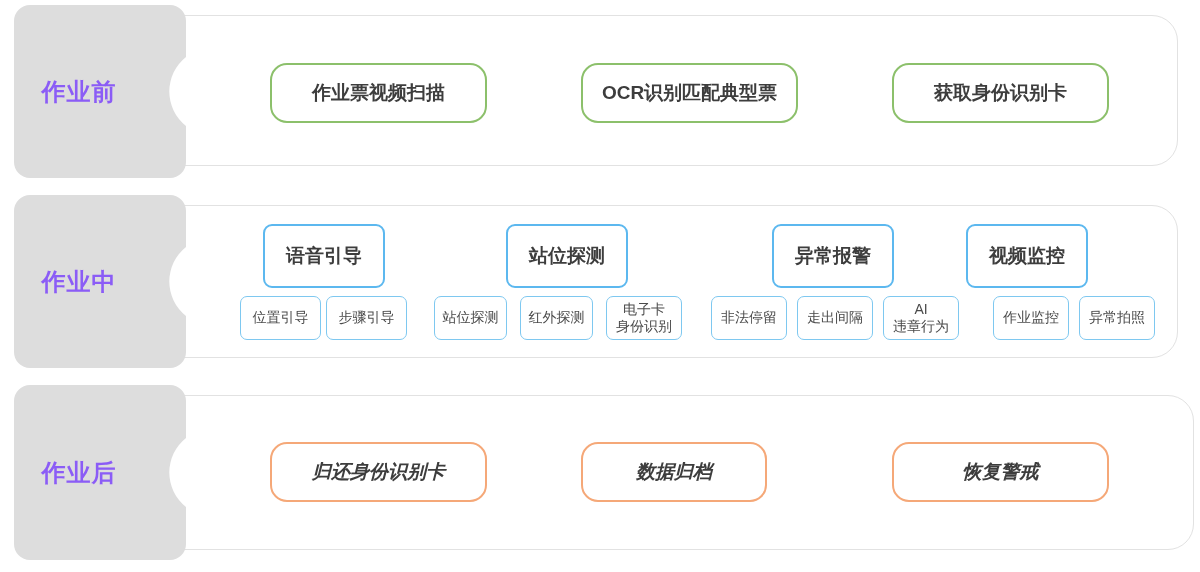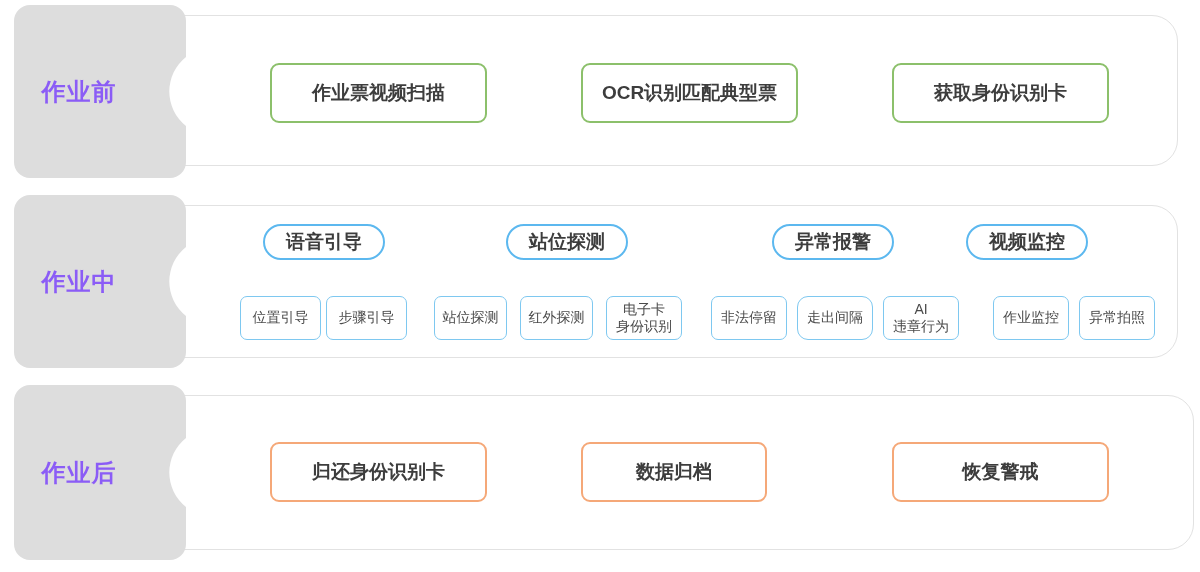--- a/index.html
+++ b/index.html
@@ -77,43 +77,43 @@
     position: relative;
     z-index: 1;
     white-space: nowrap;
   }
 
   
   .box {
     position: absolute;
     box-sizing: border-box;
     background: #ffffff;
-    border-radius: 9px;
+    border-radius: 17px;
     display: flex;
     align-items: center;
     justify-content: center;
     text-align: center;
     line-height: 1.18;
     color: #3d3d3d;
   }
   .box.primary {
     border: 2px solid #cccccc;
     font-size: 19px;
     font-weight: bold;
   }
   .box.primary.green  { border-color: #8cc06b; }
-  .box.primary.orange { border-color: #f5a878; }
+  .box.primary.orange { border-color: #f5a878; font-style: italic; }
 
   
   .box.group-head {
     border: 2px solid #5cb8ef;
     font-size: 19px;
     font-weight: bold;
-    height: 36px;
-    border-radius: 19px;
+    height: 64px;
+    border-radius: 9px;
   }
 
   
   .box.sub {
     border: 1.5px solid #7ec8f0;
     border-radius: 7px;
     font-size: 14px;
     font-weight: normal;
     color: #4a4a4a;
     height: 44px;
@@ -184,21 +184,21 @@
         <span class="two-line">身份识别</span>
       </span>
     </div>
 
     <div class="box group-head" style="left:772px; top:34px; width:122px;">
       <span>异常报警</span>
     </div>
     <div class="box sub" style="left:711px; top:106px; width:76px;">
       <span>非法停留</span>
     </div>
-    <div class="box sub" style="left:797px; top:106px; width:76px;border-radius:11px;">
+    <div class="box sub" style="left:797px; top:106px; width:76px;">
       <span>走出间隔</span>
     </div>
     <div class="box sub" style="left:883px; top:106px; width:76px;">
       <span>
         <span class="two-line">AI</span>
         <span class="two-line">违章行为</span>
       </span>
     </div>
 
     <div class="box group-head" style="left:966px; top:34px; width:122px;">

